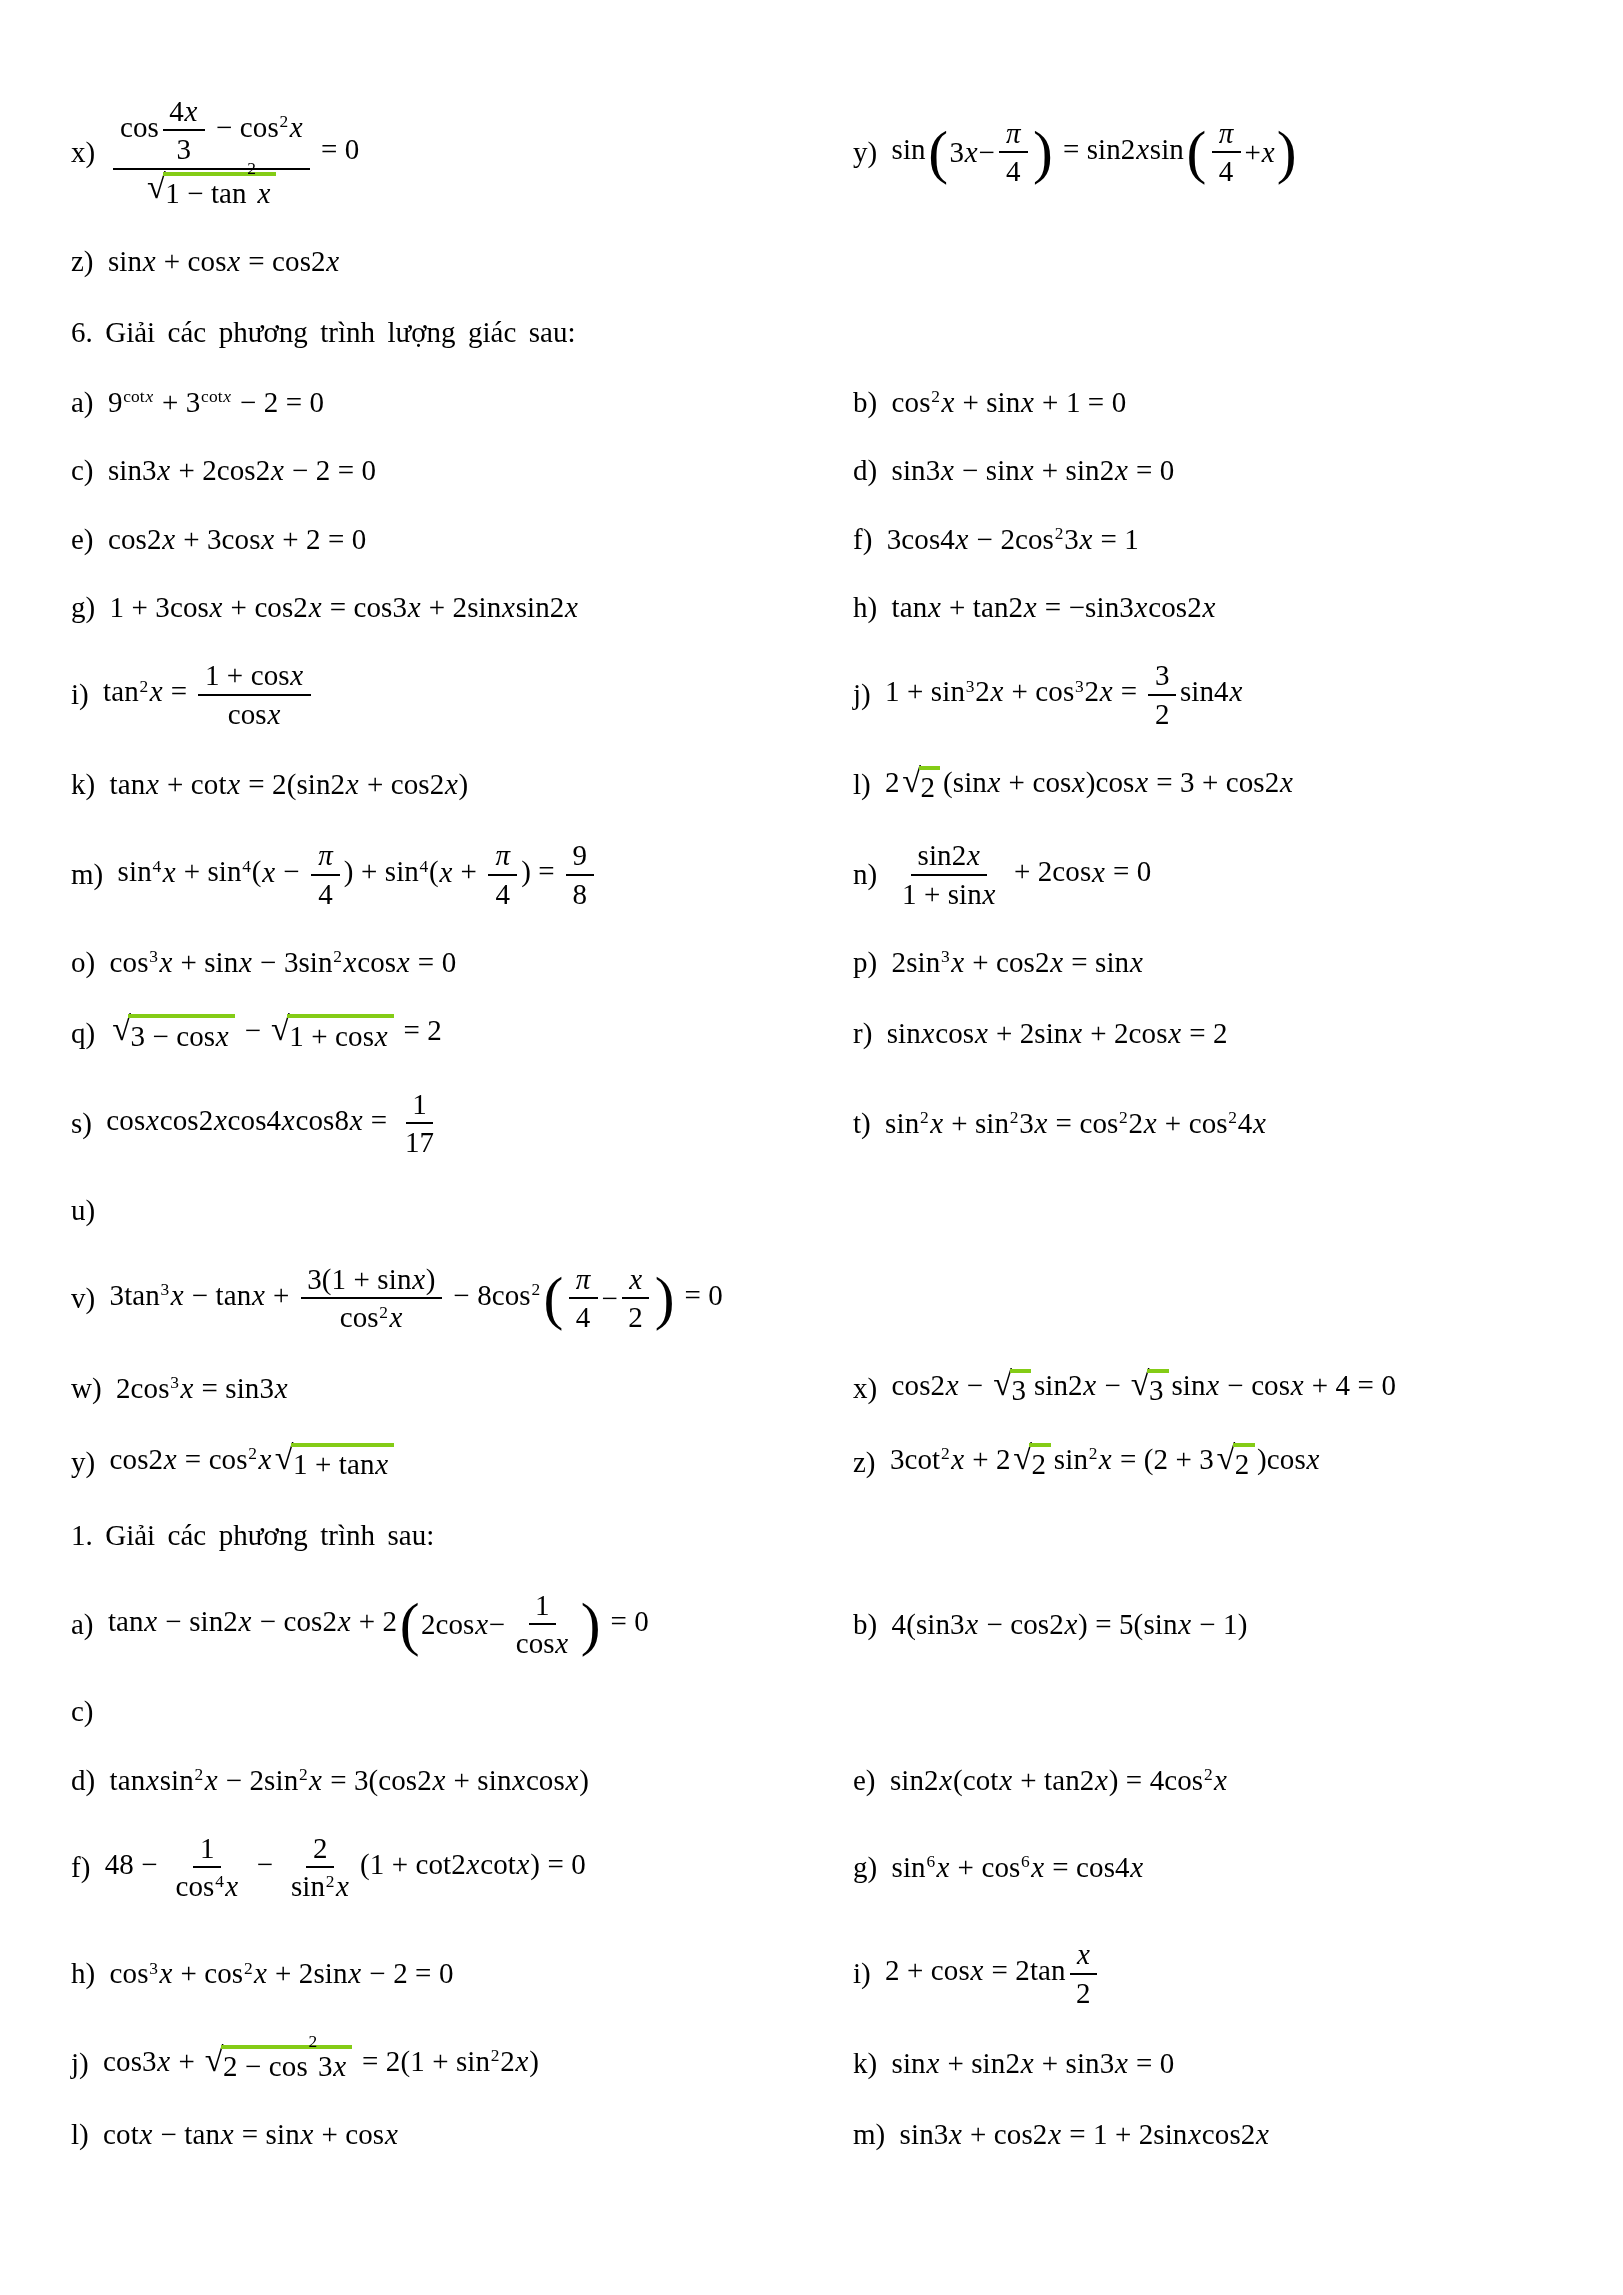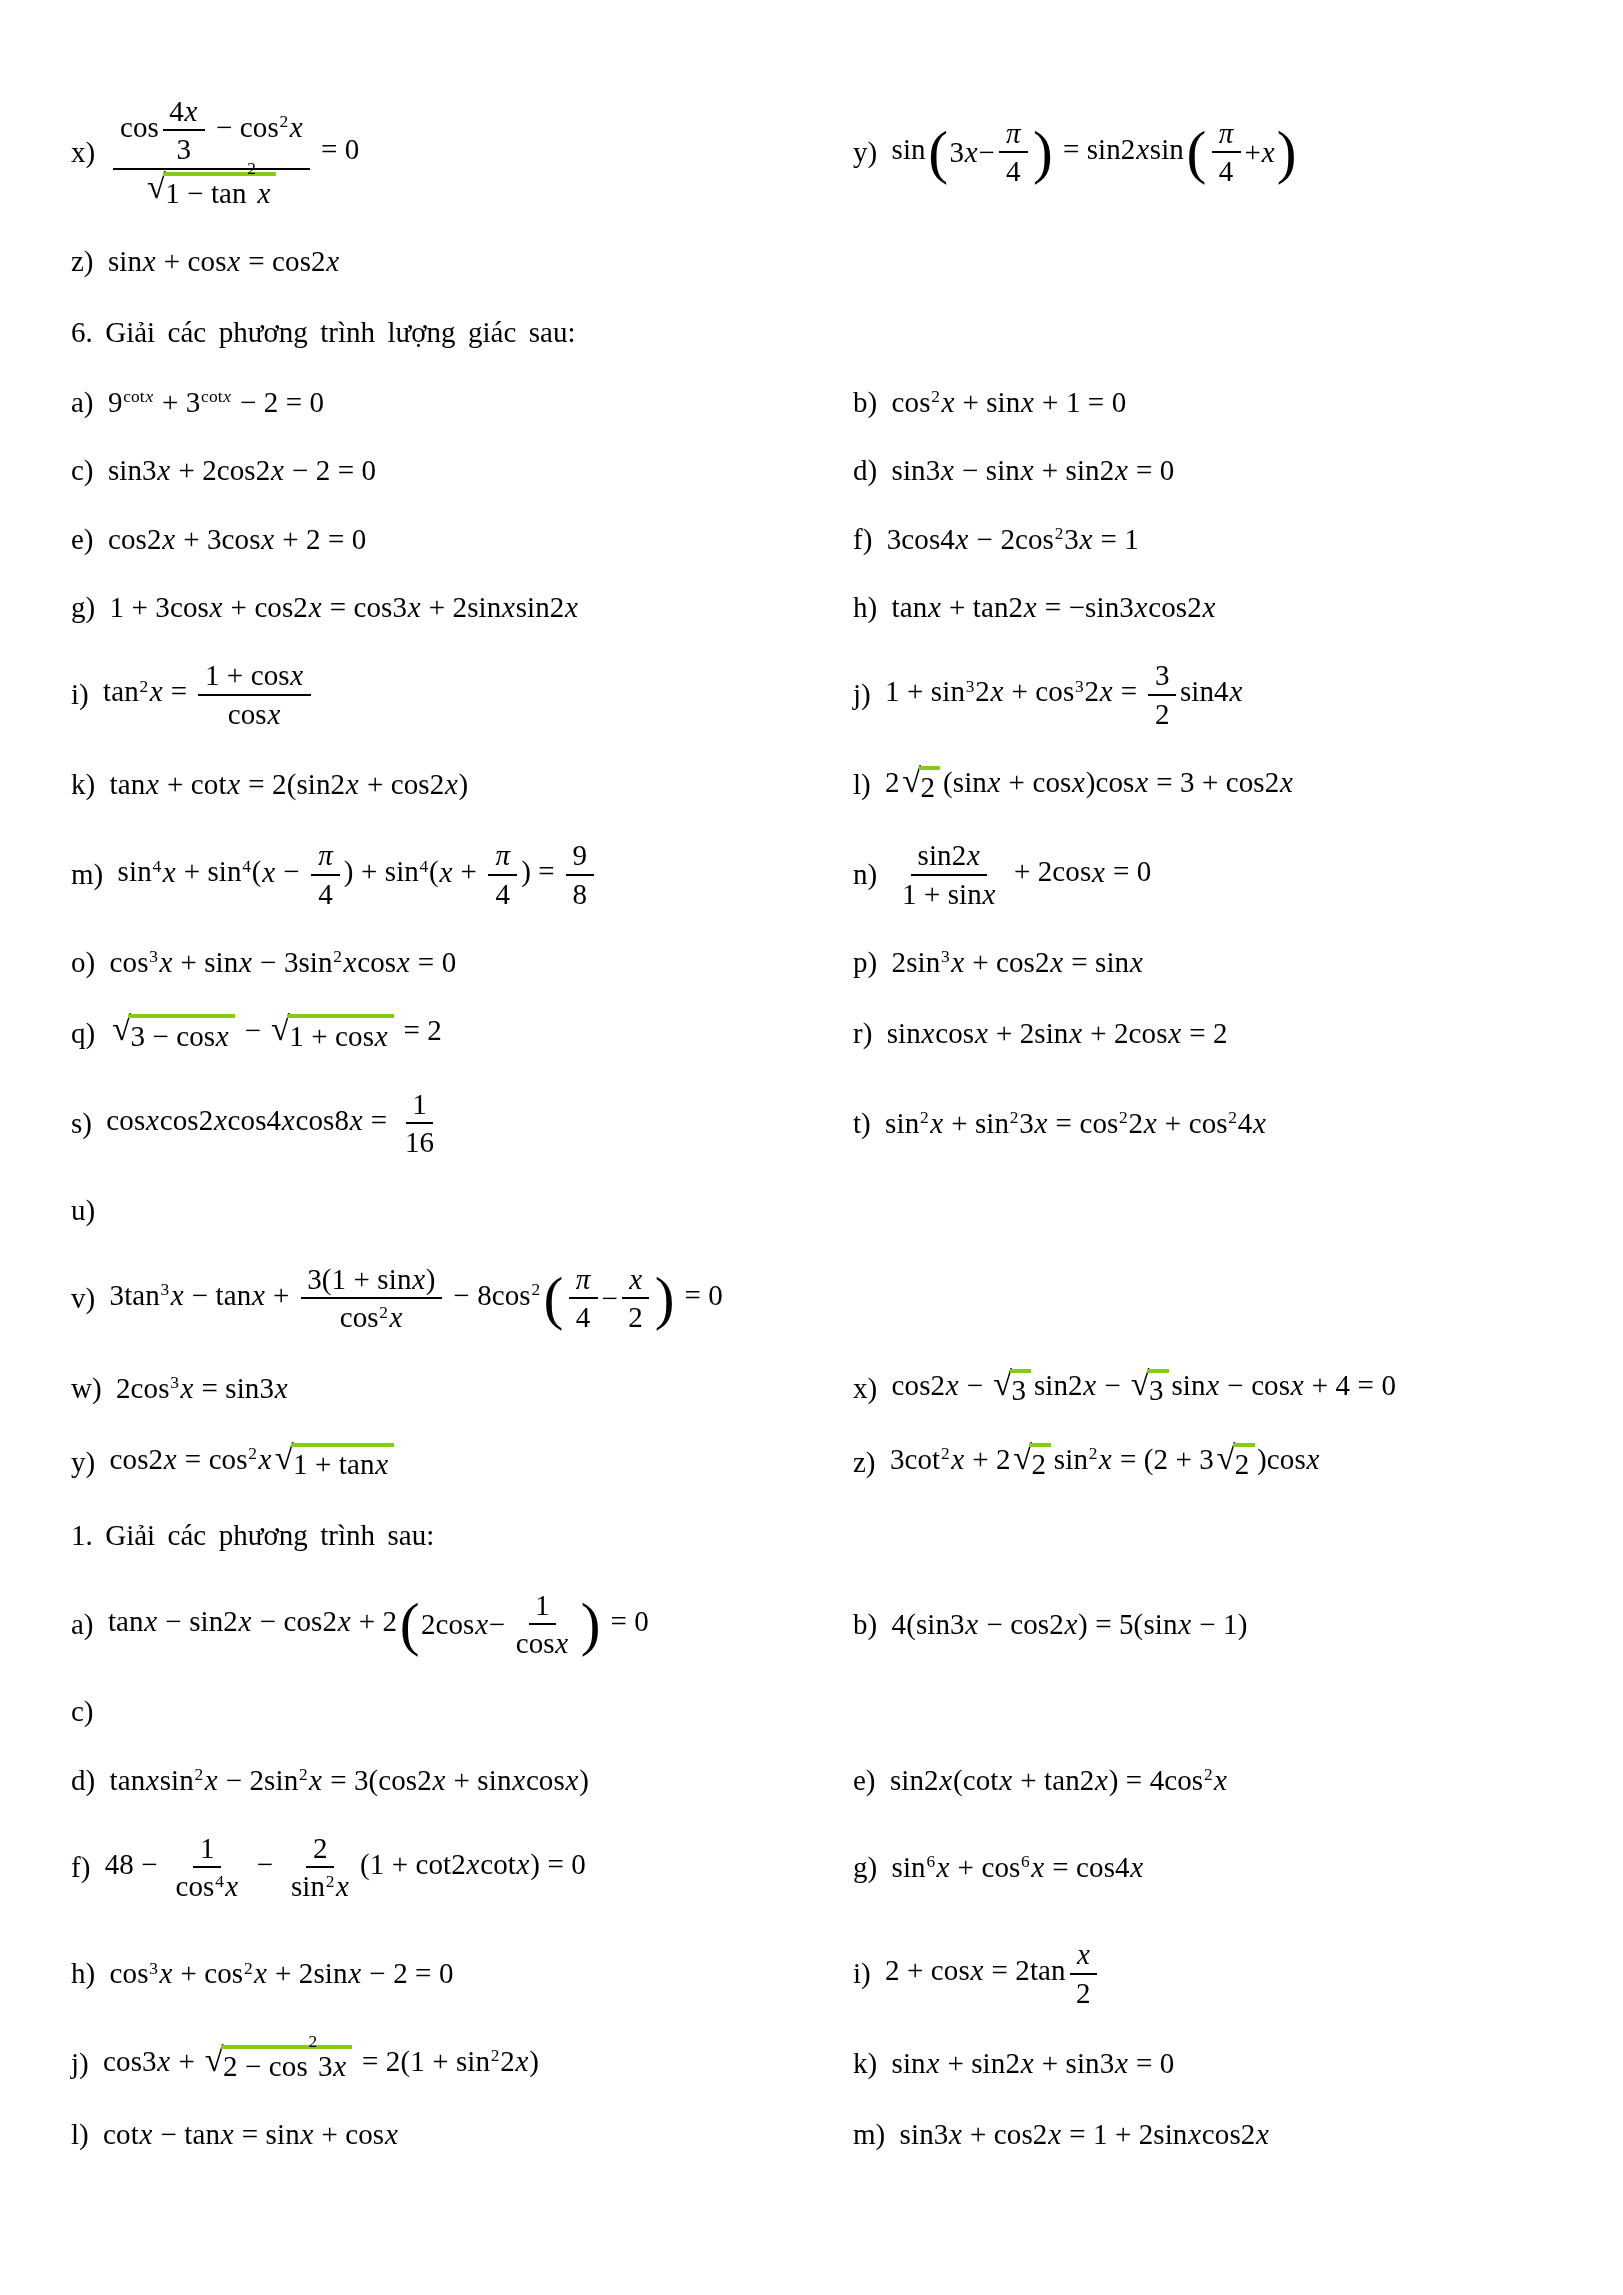--- a/index.html
+++ b/index.html
@@ -199,21 +199,21 @@
         <div class="item right">
           <span class="label">r)</span>
           <span class="math">sin<i>x</i>cos<i>x</i> + 2sin<i>x</i> + 2cos<i>x</i> = 2</span>
         </div>
       </div>
       <div class="row pair">
         <div class="item left">
           <span class="label">s)</span>
           <span class="math">cos<i>x</i>cos2<i>x</i>cos4<i>x</i>cos8<i>x</i> = <span class="frac">
               <span class="num">1</span>
-              <span class="den">16</span>
+              <span class="den">17</span>
             </span></span>
         </div>
         <div class="item right">
           <span class="label">t)</span>
           <span class="math">sin<sup>2</sup><i>x</i> + sin<sup>2</sup>3<i>x</i> = cos<sup>2</sup>2<i>x</i> + cos<sup>2</sup>4<i>x</i></span>
         </div>
       </div>
       <div class="row single">
         <div class="item left">
           <span class="label">u)</span>

